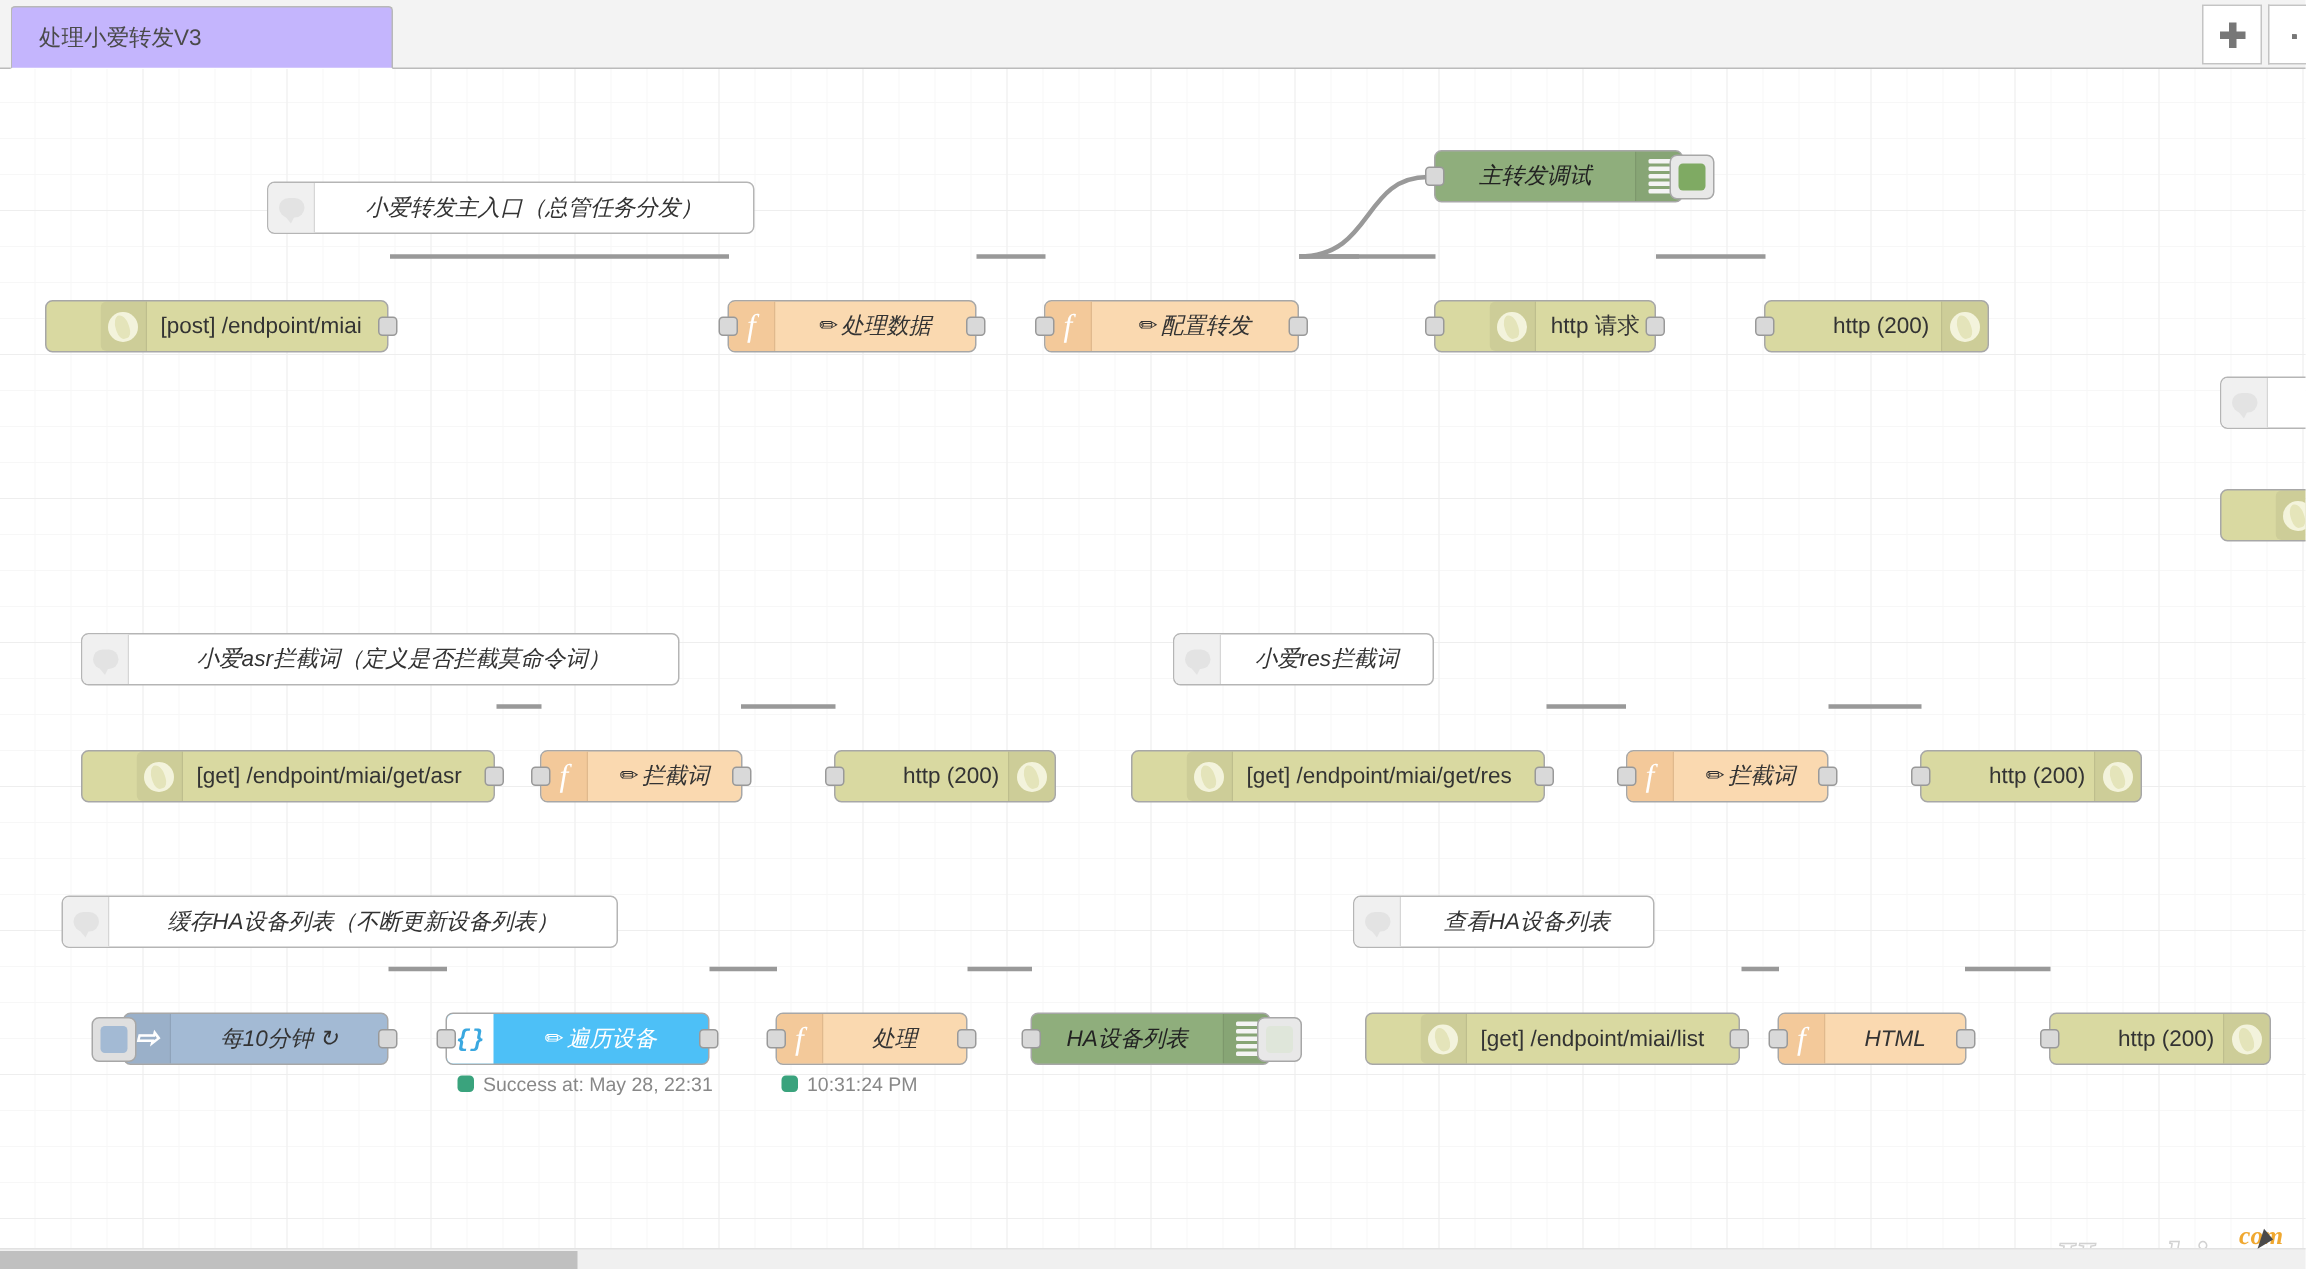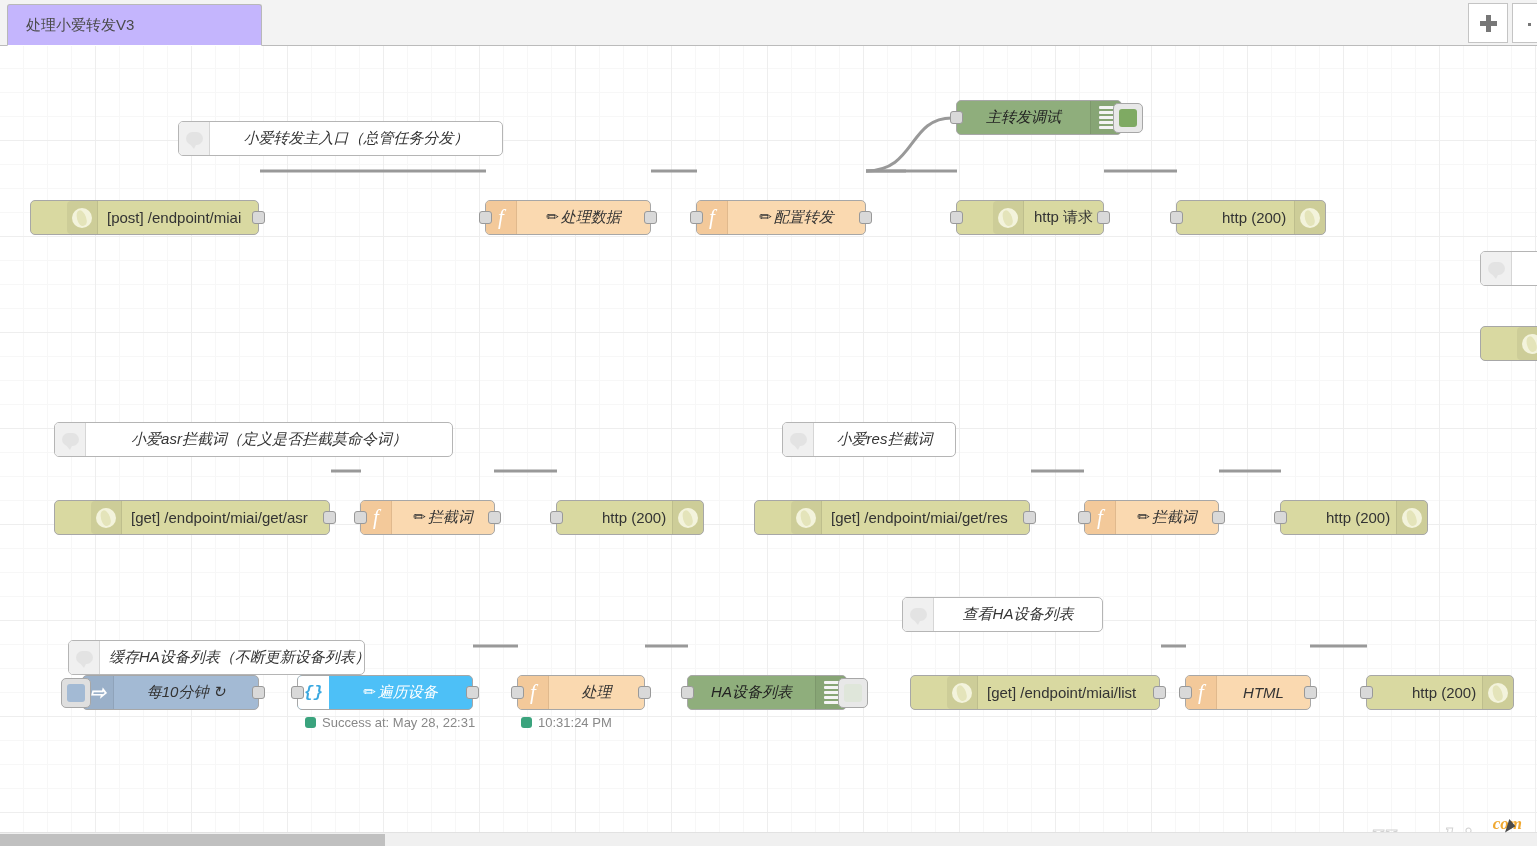--- a/index.html
+++ b/index.html
@@ -366,21 +366,21 @@
     <span class="port" style="right:-7px; top:10px;"></span>
   </div>
   <div class="node n-http" style="left:1280px; top:454px; width:148px;">
     <span class="lbl">http (200)</span>
     <span class="ico right">
         <i class="globe"></i>
       </span>
     <span class="port" style="left:-7px; top:10px;"></span>
   </div>
 
-  <div class="node n-comment" style="left:68px; top:551px; width:297px;margin-top:43px;">
+  <div class="node n-comment" style="left:41px; top:551px; width:371px;">
     <span class="ico left">
         <i class="bubble"></i>
       </span>
     <span class="lbl it">缓存HA设备列表（不断更新设备列表）</span>
   </div>
   <div class="node n-comment" style="left:902px; top:551px; width:201px;align-items:center;">
     <span class="ico left">
         <i class="bubble"></i>
       </span>
     <span class="lbl it">查看HA设备列表</span>

